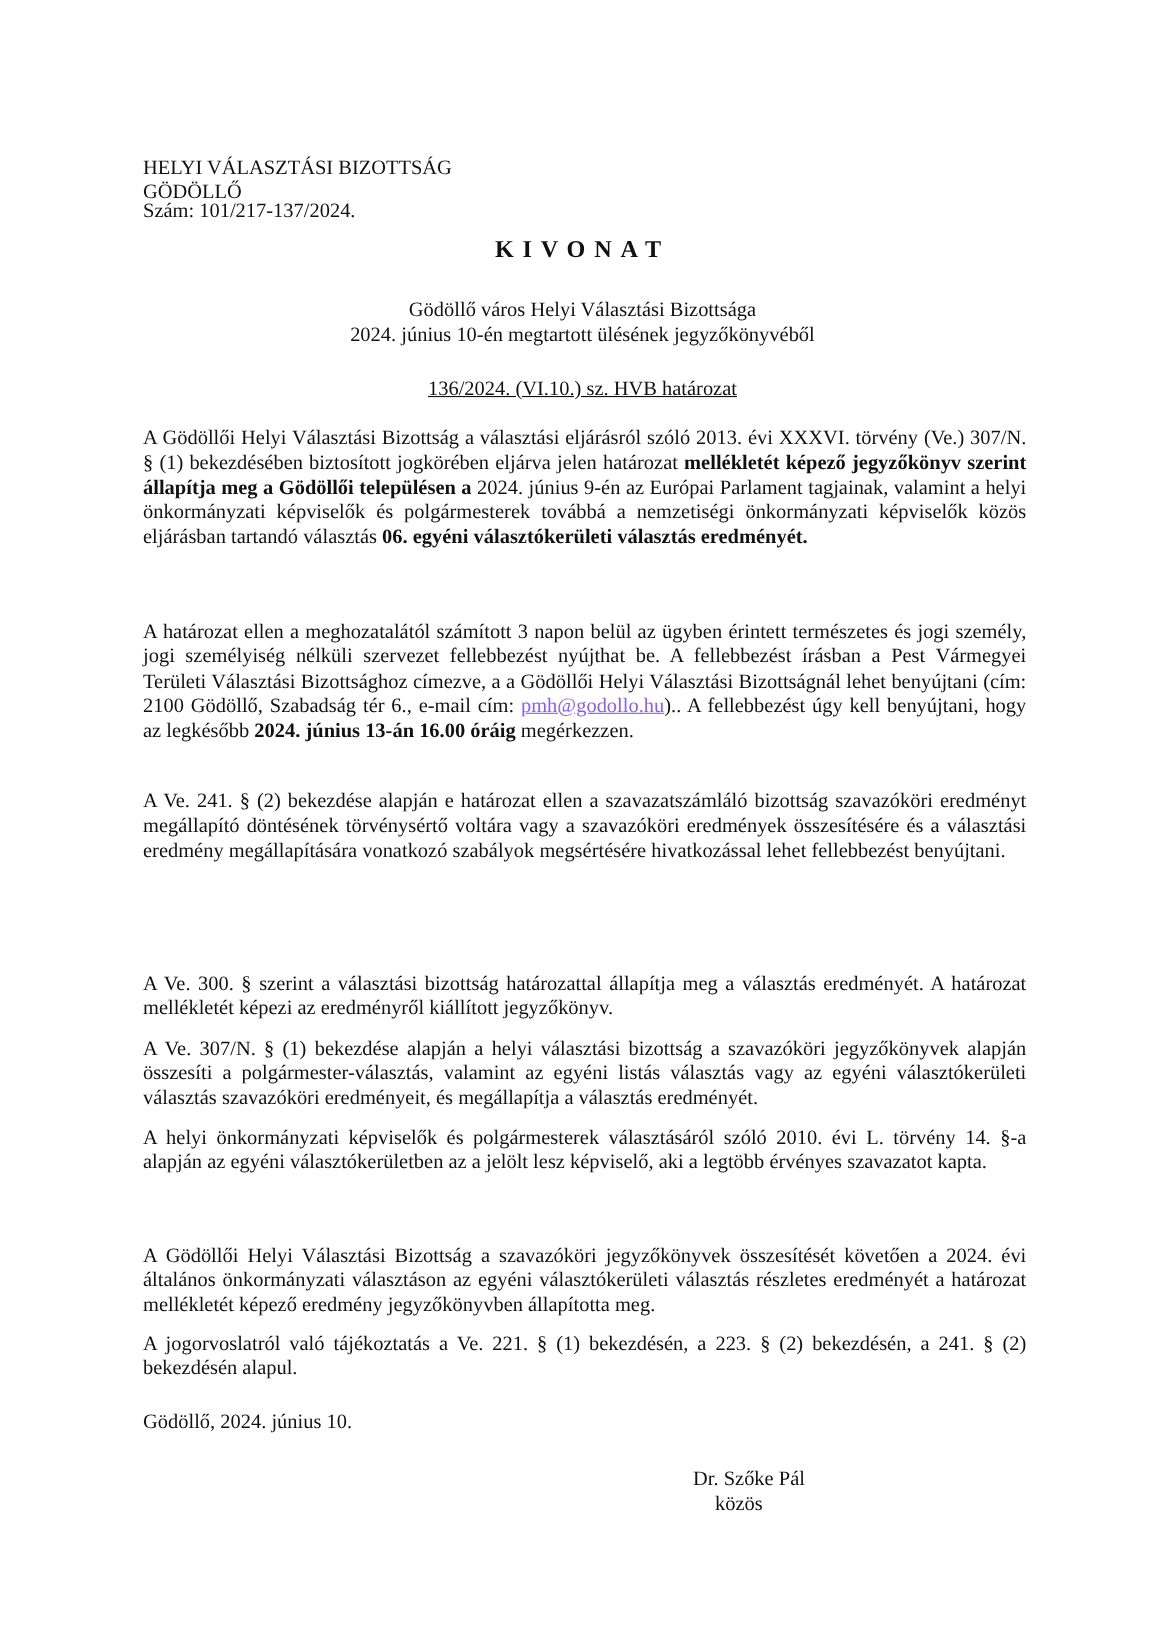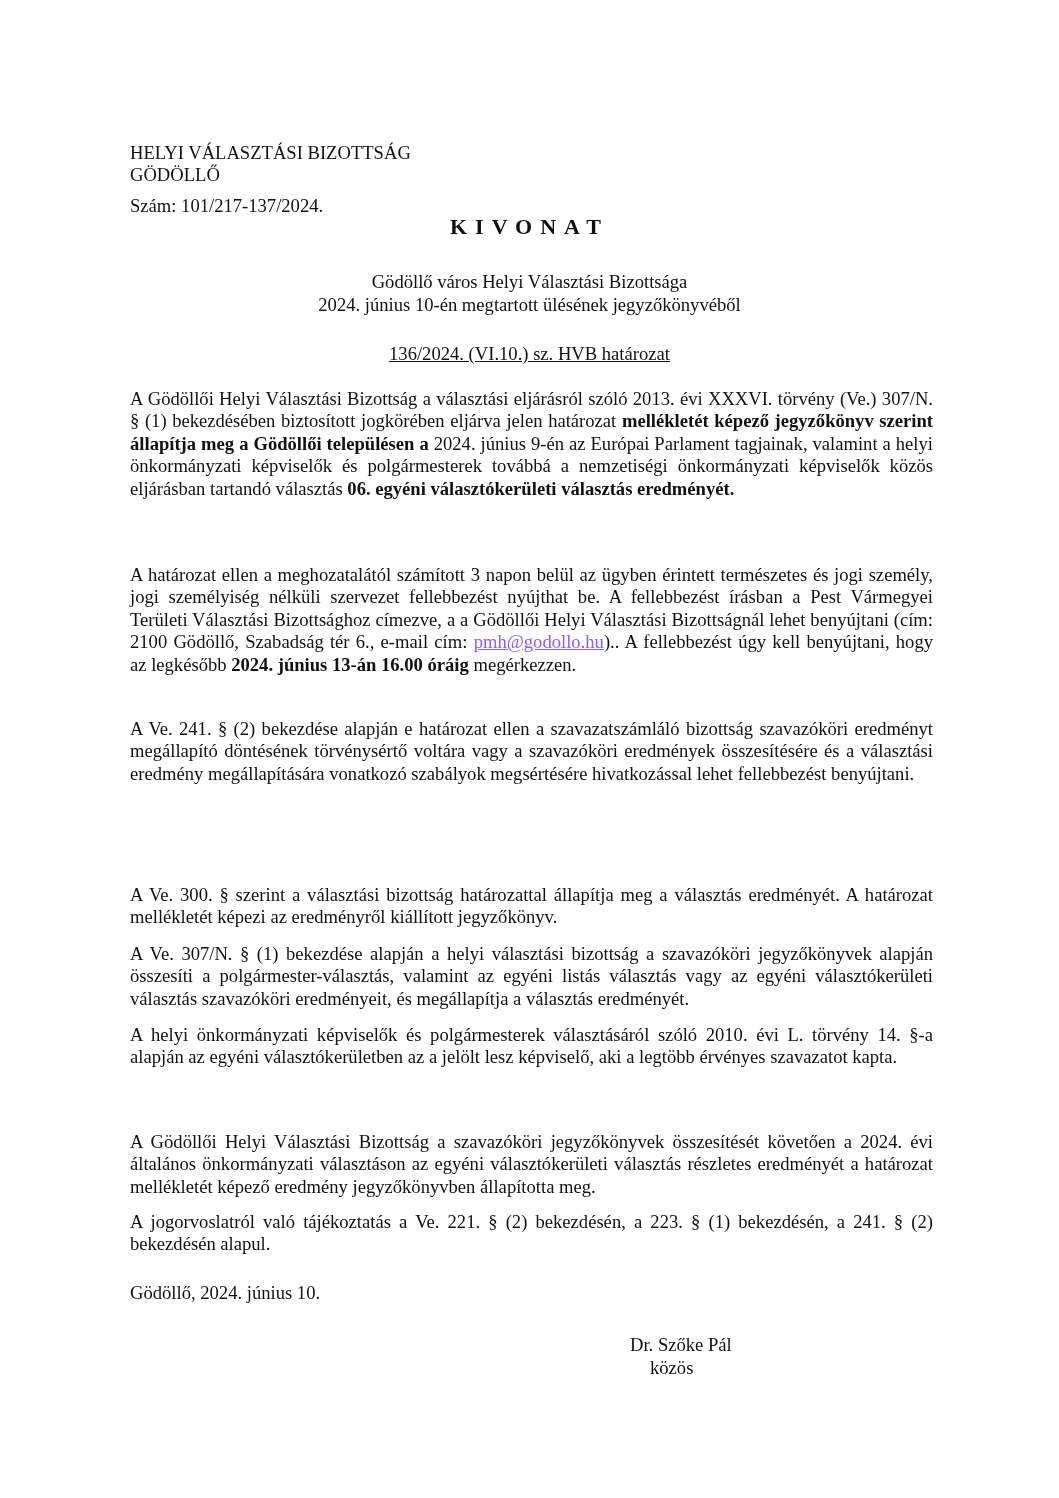--- a/index.html
+++ b/index.html
@@ -20,21 +20,21 @@
              font-size: 19px; letter-spacing: 4.5px; }
   .sig { position: absolute; font-size: 18.6px; line-height: 22px; white-space: nowrap; }
 </style>
 </head>
 <body>
 
 <div class="page">
 
   <div class="line hdr" style="top:128px;">HELYI VÁLASZTÁSI BIZOTTSÁG</div>
   <div class="line hdr" style="top:150px;">GÖDÖLLŐ</div>
-  <div class="line hdr" style="top:181px;">Szám: 101/217-137/2024.</div>
+  <div class="line hdr" style="top:167px;">Szám: 101/217-137/2024.</div>
 
   <div class="title">KIVONAT</div>
 
   <div class="center" style="top:257px;">Gödöllő város Helyi Választási Bizottsága</div>
   <div class="center" style="top:280px;">2024. június 10-én megtartott ülésének jegyzőkönyvéből</div>
 
   <div class="center" style="top:329px;">
     <span class="resno">136/2024. (VI.10.) sz. HVB határozat</span>
   </div>
 
@@ -42,19 +42,19 @@
 
   <div class="para" style="top:550px;"><span>A határozat ellen a meghozatalától számított 3 napon belül az ügyben érintett természetes és jogi személy, jogi személyiség nélküli szervezet fellebbezést nyújthat be. A fellebbezést írásban a Pest Vármegyei Területi Választási Bizottsághoz címezve, a a Gödöllői Helyi Választási Bizottságnál lehet benyújtani (cím: 2100 Gödöllő, Szabadság tér 6., e-mail cím: </span><a class="link">pmh@godollo.hu</a><span>).. A fellebbezést úgy kell benyújtani, hogy az legkésőbb </span><b>2024. június 13-án 16.00 óráig</b><span> megérkezzen.</span></div>
 
   <div class="para" style="top:704px;">A Ve. 241. § (2) bekezdése alapján e határozat ellen a szavazatszámláló bizottság szavazóköri eredményt megállapító döntésének törvénysértő voltára vagy a szavazóköri eredmények összesítésére és a választási eredmény megállapítására vonatkozó szabályok megsértésére hivatkozással lehet fellebbezést benyújtani.</div>
 
 
   <div class="para" style="top:870px;">A Ve. 300. § szerint a választási bizottság határozattal állapítja meg a választás eredményét. A határozat mellékletét képezi az eredményről kiállított jegyzőkönyv.</div>
   <div class="para" style="top:929px;">A Ve. 307/N. § (1) bekezdése alapján a helyi választási bizottság a szavazóköri jegyzőkönyvek alapján összesíti a polgármester-választás, valamint az egyéni listás választás vagy az egyéni választókerületi választás szavazóköri eredményeit, és megállapítja a választás eredményét.</div>
   <div class="para" style="top:1010px;">A helyi önkormányzati képviselők és polgármesterek választásáról szóló 2010. évi L. törvény 14. §-a alapján az egyéni választókerületben az a jelölt lesz képviselő, aki a legtöbb érvényes szavazatot kapta.</div>
   <div class="para" style="top:1117px;">A Gödöllői Helyi Választási Bizottság a szavazóköri jegyzőkönyvek összesítését követően a 2024. évi általános önkormányzati választáson az egyéni választókerületi választás részletes eredményét a határozat mellékletét képező eredmény jegyzőkönyvben állapította meg.</div>
-  <div class="para" style="top:1197px;">A jogorvoslatról való tájékoztatás a Ve. 221. § (2) bekezdésén, a 223. § (1) bekezdésén, a 241. § (2) bekezdésén alapul.</div>
+  <div class="para" style="top:1197px;">A jogorvoslatról való tájékoztatás a Ve. 221. § (1) bekezdésén, a 223. § (2) bekezdésén, a 241. § (2) bekezdésén alapul.</div>
 
   <div class="sig" style="left:130px; top:1268px;">Gödöllő, 2024. június 10.</div>
   <div class="sig" style="left:630px; top:1320px;">Dr. Szőke Pál</div>
   <div class="sig" style="left:650px; top:1343px;">közös</div>
 
 </div>
 
 </body></html>

